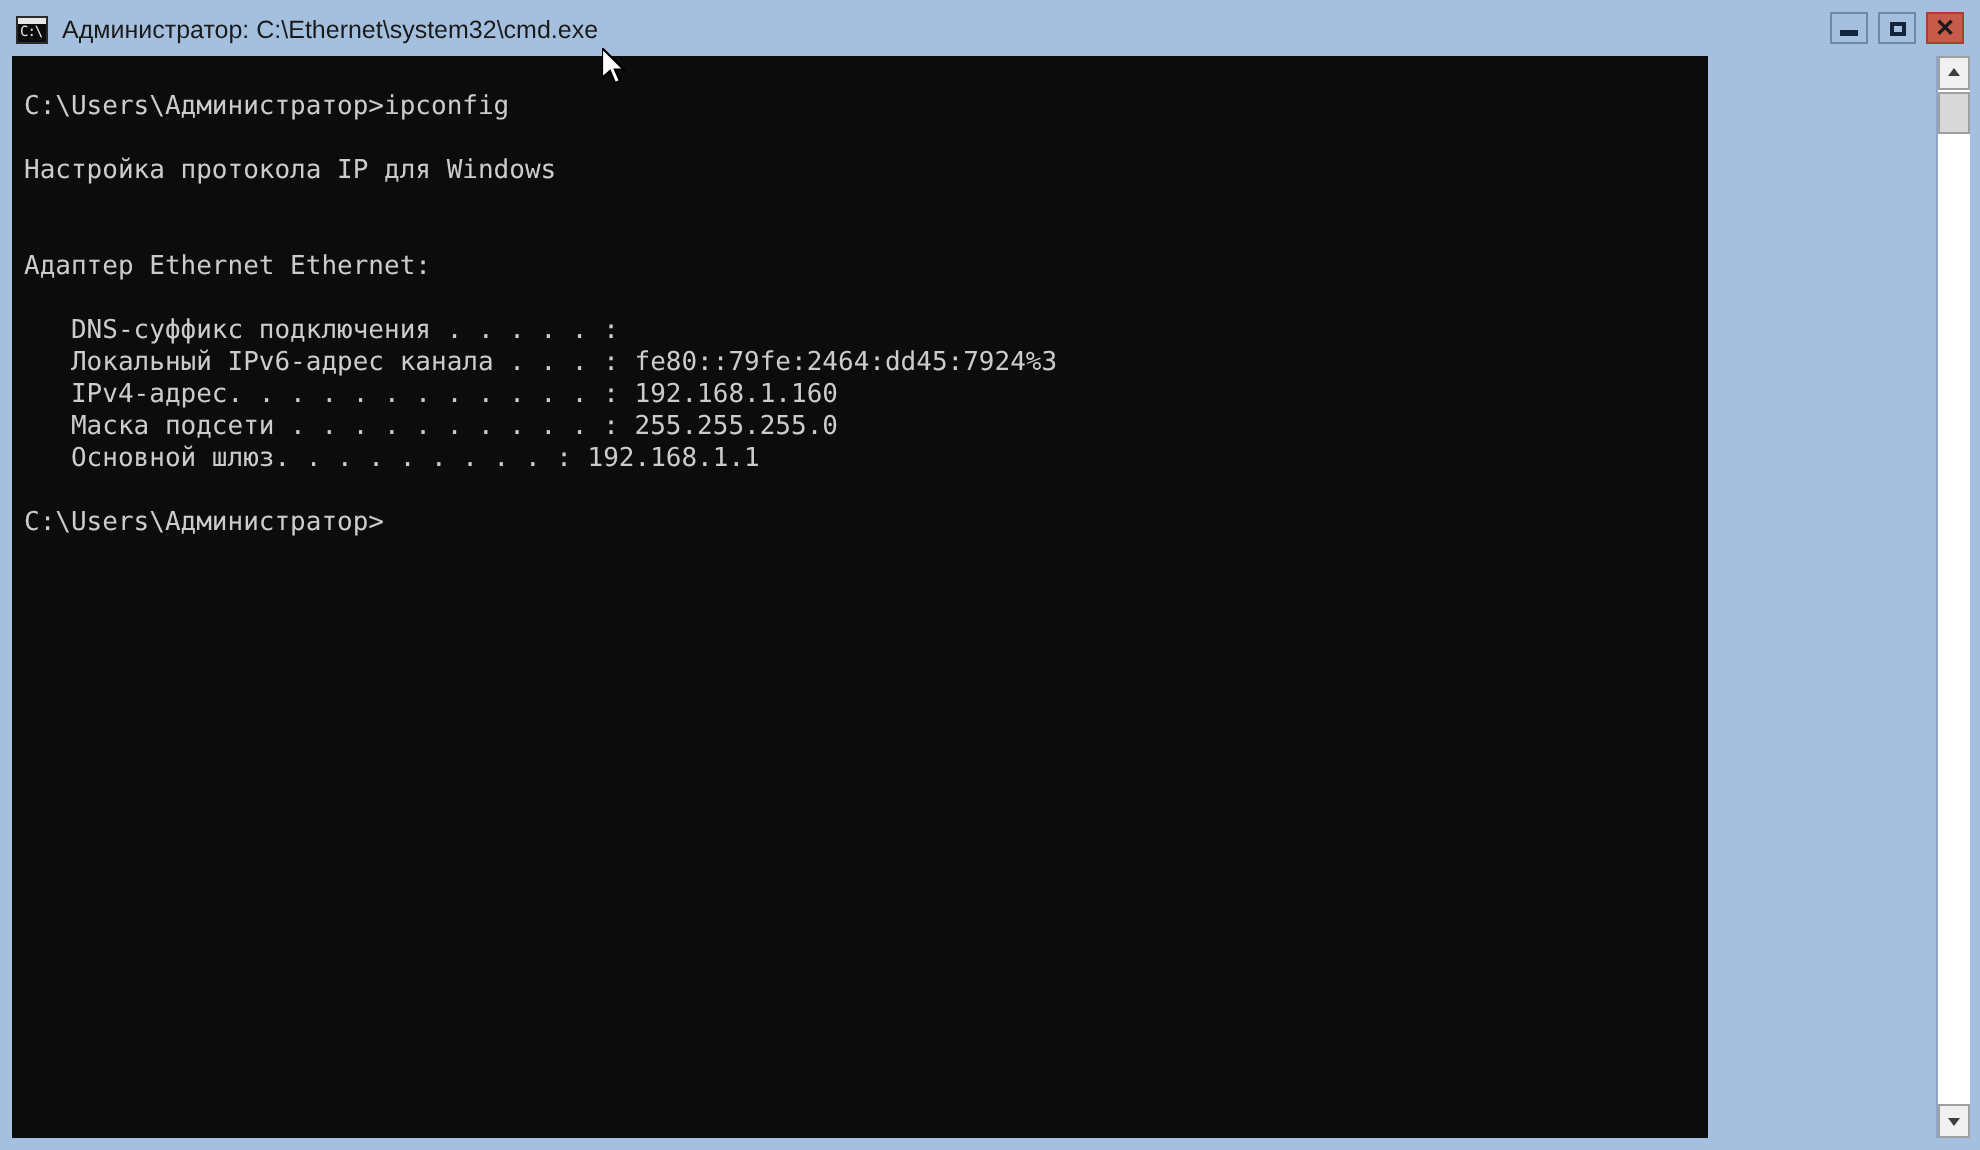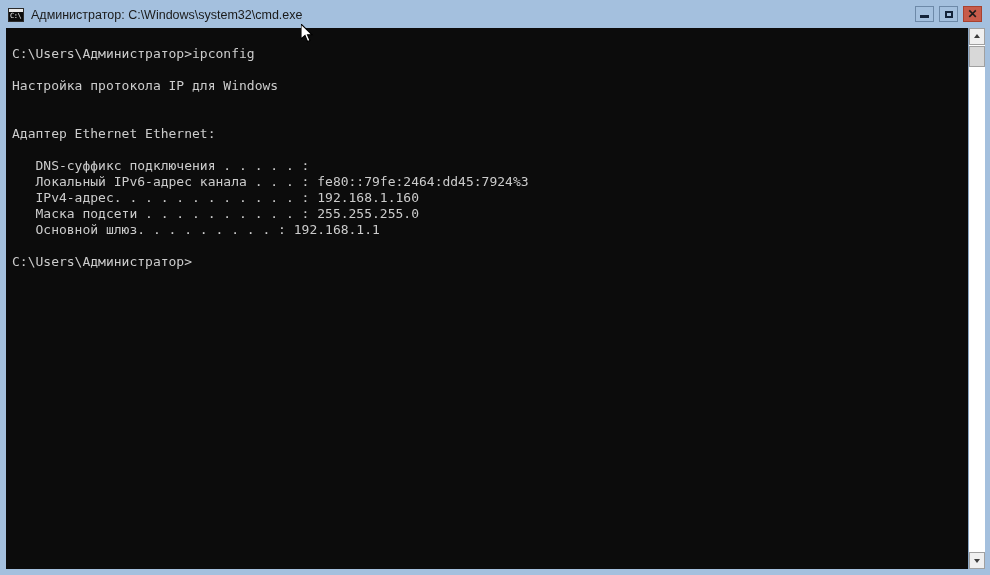--- a/index.html
+++ b/index.html
@@ -125,21 +125,21 @@
     font-weight: bold;
     color: #1b1b1b;
     font-family: "Liberation Sans", sans-serif;
   }
 
   
   .console {
     position: absolute;
     left: 6px;
     top: 28px;
-    width: 962px;
+    width: 848px;
     height: 541px;
     background: #0c0c0c;
     overflow: hidden;
   }
   .console-text {
     position: absolute;
     left: 6px;
     top: 18px;
     margin: 0;
     color: #cccccc;
@@ -213,21 +213,21 @@
 </head>
 <body>
 
 <div class="window">
 
   <div class="titlebar">
     <div class="title-icon">
       <div class="icon-strip"></div>
       <div class="icon-text">C:\</div>
     </div>
-    <div class="title-text">Администратор: C:\Windows\system32\cmd.exe</div>
+    <div class="title-text">Администратор: C:\Ethernet\system32\cmd.exe</div>
 
     <div class="caption-buttons">
       <div class="cap-btn">
         <div class="glyph-min"></div>
       </div>
       <div class="cap-btn">
         <div class="glyph-max"></div>
       </div>
       <div class="cap-btn close">
         <div class="glyph-close">✕</div>

